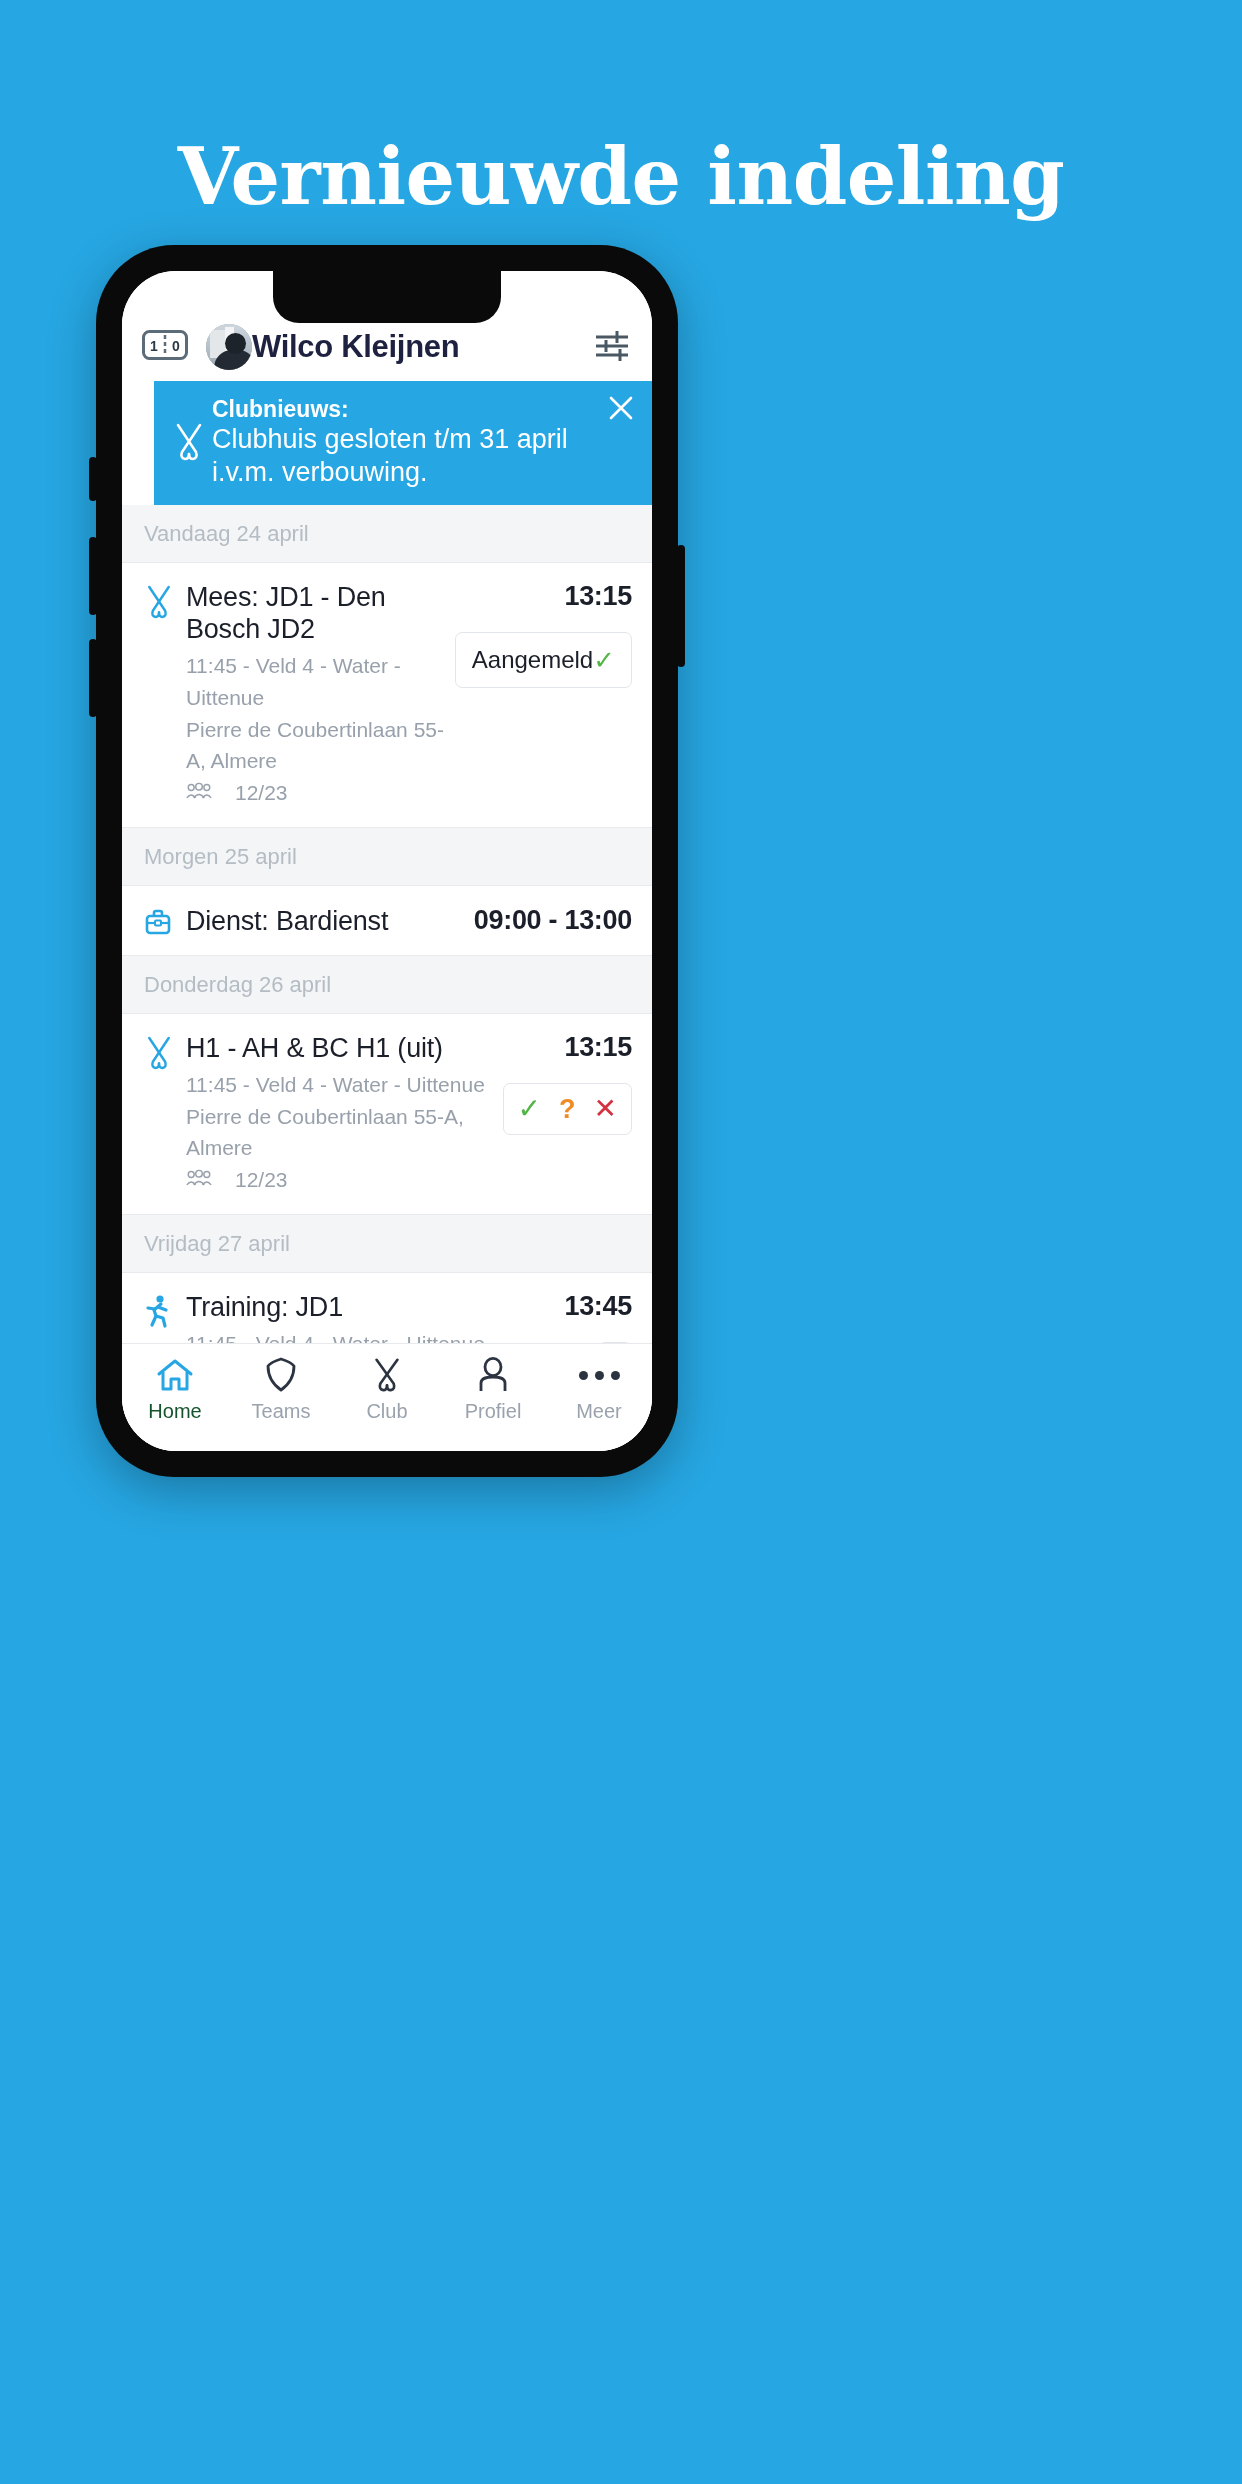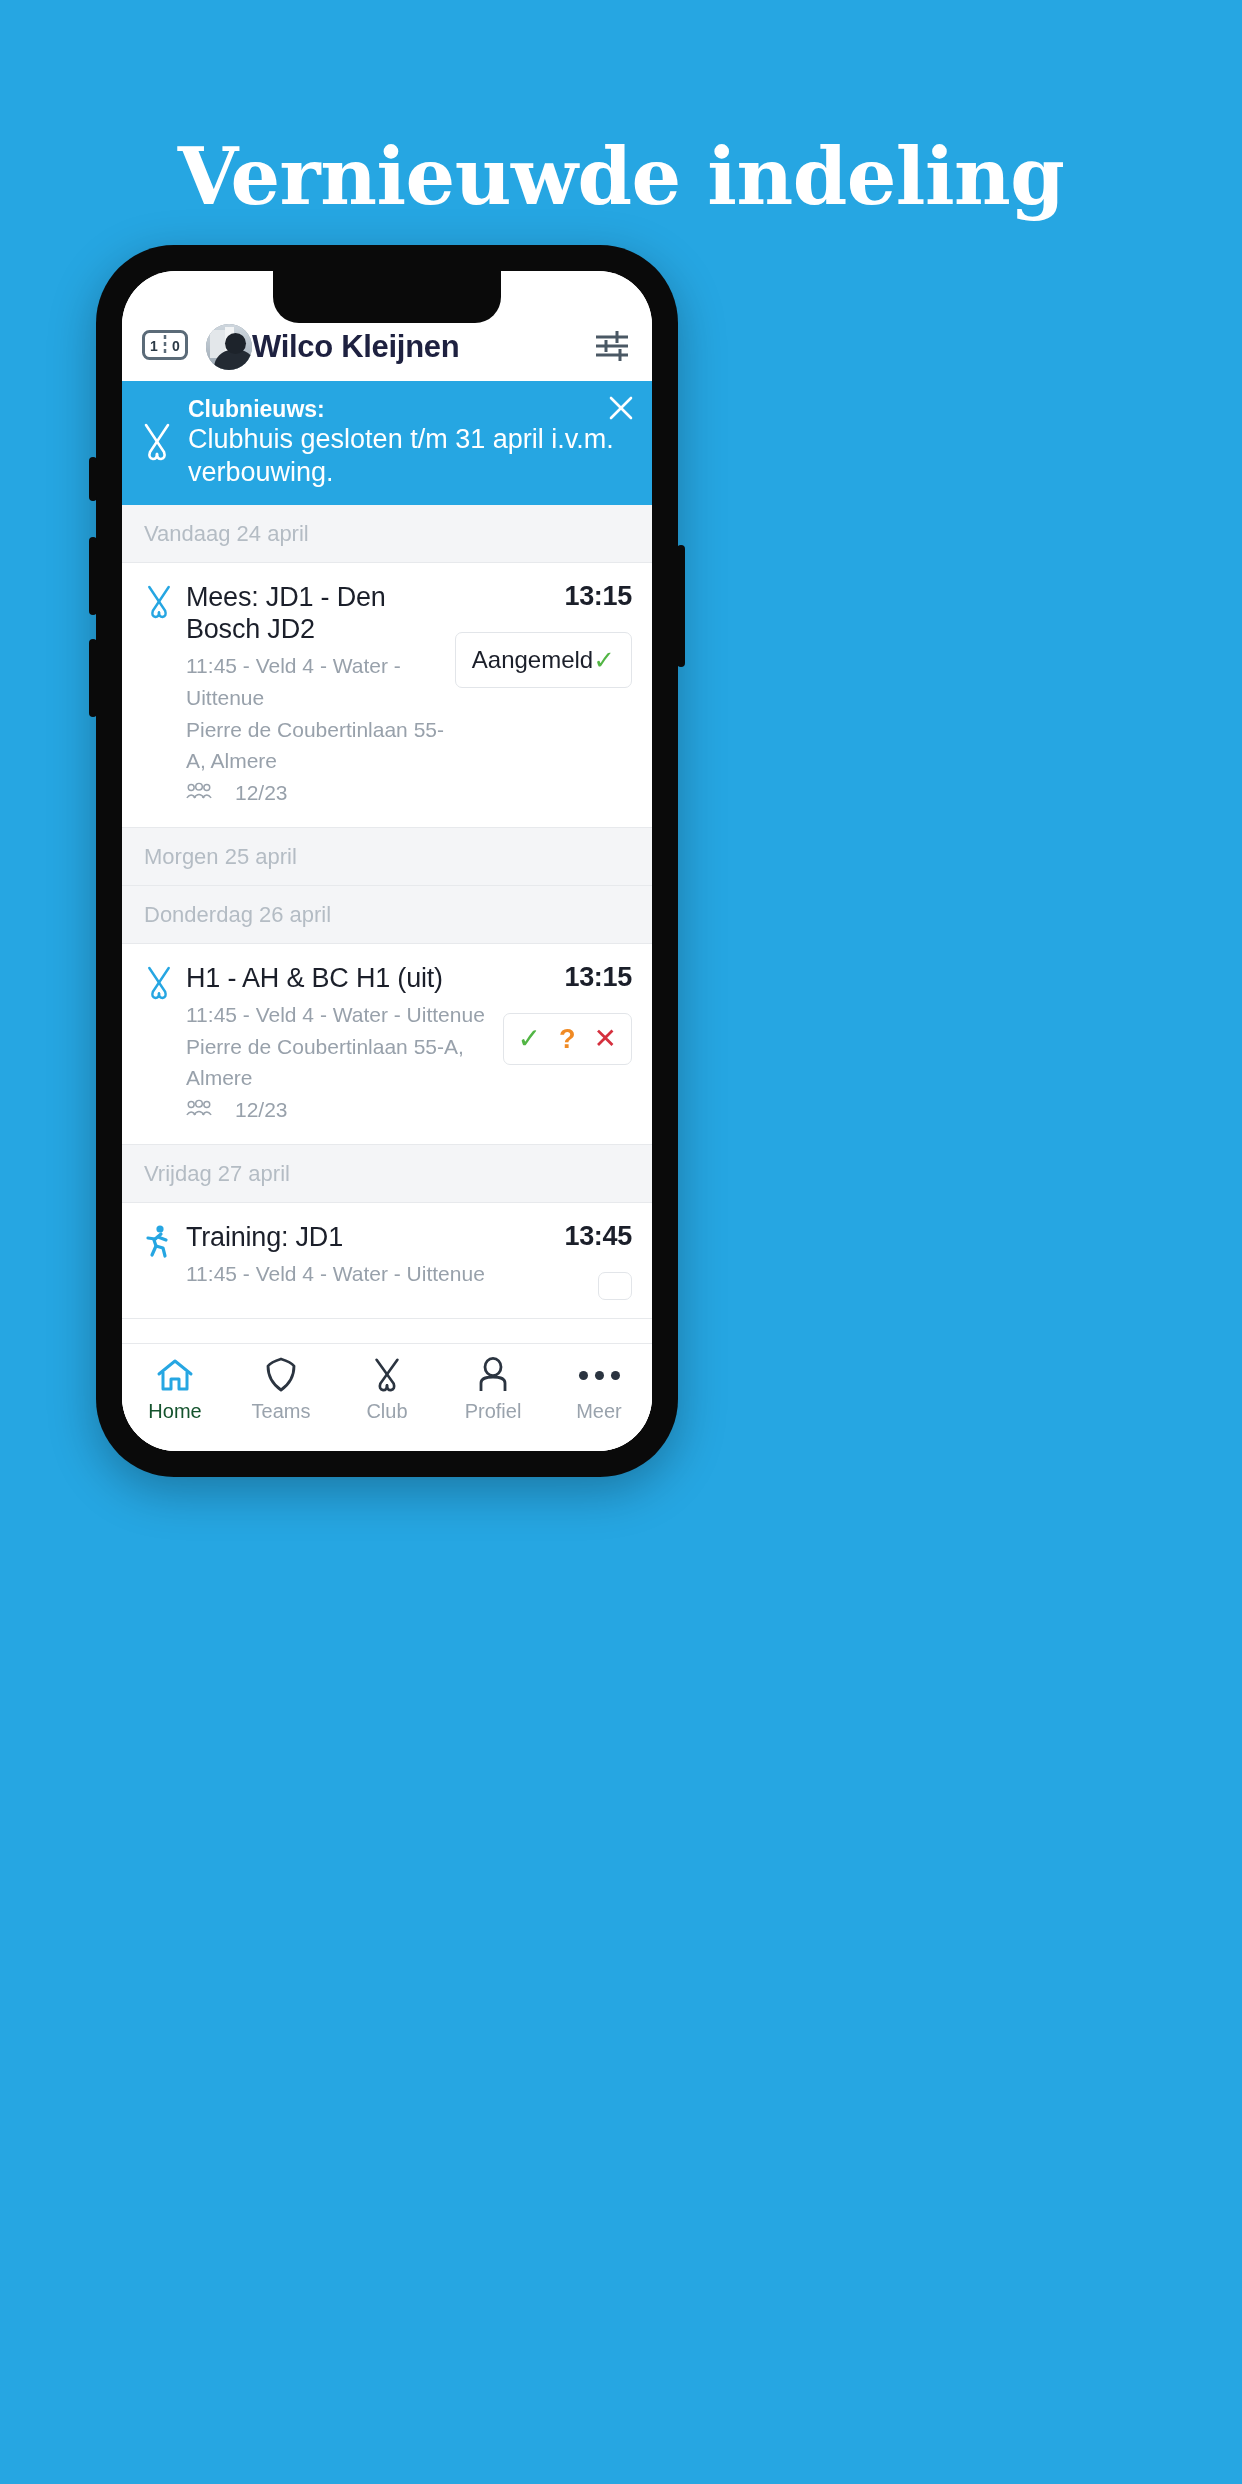--- a/index.html
+++ b/index.html
@@ -123,22 +123,23 @@
     white-space: nowrap;
     letter-spacing: -0.3px;
   }
 
   
   .news-banner {
     background: #26a6e2;
     display: flex;
     align-items: center;
     padding: 14px 18px 16px 16px;
-    gap: 12px;
+    gap: 4px;
     position: relative;
+    margin-left: 32px;
   }
   .news-icon { flex: none; width: 38px; display:flex; align-items:center; justify-content:center;}
   .news-text { flex: 1; color: #fff; }
   .news-title { font-size: 23px; font-weight: bold; line-height: 1.22; }
   .news-body  { font-size: 27px; font-weight: normal; line-height: 1.22; }
   .news-close {
     position: absolute;
     top: 14px; right: 18px;
     width: 26px; height: 26px;
   }
@@ -368,20 +369,36 @@
         <div class="event-right">
           <div class="event-time">13:15</div>
           <div class="status-btn">
             <span>Aangemeld</span>
             <span class="tick">✓</span>
           </div>
         </div>
       </div>
 
       <div class="day-header">Morgen 25 april</div>
+      <div class="event" style="align-items:center;">
+        <div class="event-icon">
+          <svg width="28" height="30" viewBox="0 0 28 30">
+            <rect x="3" y="9" width="22" height="17" rx="3" fill="none" stroke="#26a6e2" stroke-width="2.6"></rect>
+            <path d="M10 9 V6 q0-2 2-2 h4 q2 0 2 2 V9" fill="none" stroke="#26a6e2" stroke-width="2.6"></path>
+            <line x1="3" y1="16" x2="25" y2="16" stroke="#26a6e2" stroke-width="2.2"></line>
+            <rect x="11" y="13.5" width="6" height="5" rx="1" fill="#fff" stroke="#26a6e2" stroke-width="2"></rect>
+          </svg>
+        </div>
+        <div class="event-main">
+          <div class="event-title">Dienst: Bardienst</div>
+        </div>
+        <div class="event-right">
+          <div class="event-time wide">09:00 - 13:00</div>
+        </div>
+      </div>
 
       <div class="day-header">Donderdag 26 april</div>
       <div class="event">
         <div class="event-icon">
           <svg width="30" height="36" viewBox="0 0 34 40">
             <path d="M6 3 L24 30 Q26 36 21 37 Q17 37 17 32" fill="none" stroke="#26a6e2" stroke-width="2.8" stroke-linecap="round"></path>
             <path d="M28 3 L10 30 Q8 36 13 37 Q17 37 17 32" fill="none" stroke="#26a6e2" stroke-width="2.8" stroke-linecap="round"></path>
           </svg>
         </div>
         <div class="event-main">

